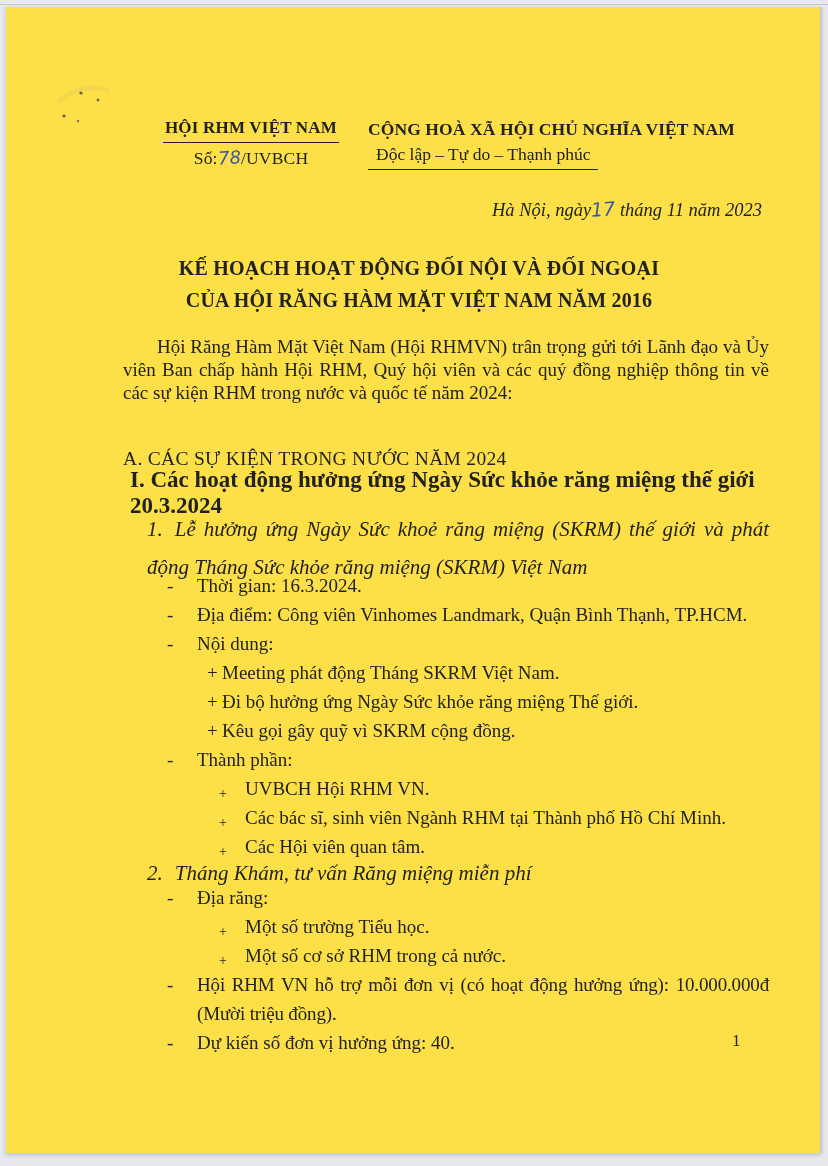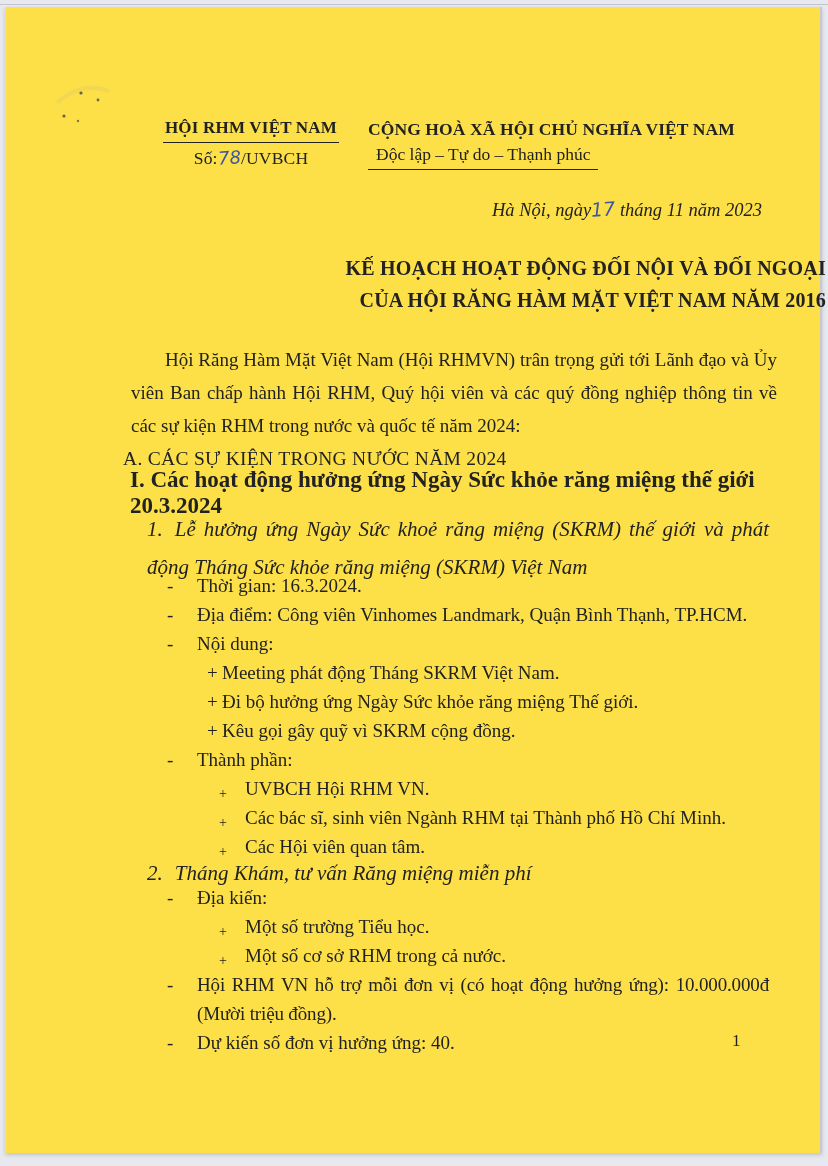--- a/index.html
+++ b/index.html
@@ -27,25 +27,25 @@
   .h-right{position:absolute;left:362px;top:110px;width:408px;text-align:left;}
   .motto1{font-weight:bold;font-size:17.5px;line-height:24px;letter-spacing:.1px;}
   .motto2{font-size:17.5px;margin-top:3px;display:inline-block;
           border-bottom:1.4px solid #222;padding:0 8px 4px 8px;}
   .hand{color:#3c57a8;font-style:italic;font-family:"DejaVu Sans",sans-serif;
         display:inline-block;transform:rotate(-4deg);font-size:18px;}
   .date-line{position:absolute;top:191px;left:0;right:58px;text-align:right;
              font-style:italic;font-size:18.5px;}
   .date-line .hand{font-size:19px;}
   
-  .title{position:absolute;top:245px;left:0;width:100%;text-align:right;
+  .title{position:absolute;top:245px;left:0;width:100%;text-align:center;
          font-weight:bold;font-size:20px;line-height:32px;transform:translateX(6px);letter-spacing:.2px;}
   
   .content{position:absolute;left:117px;top:0;width:646px;}
-  .intro{position:absolute;top:328px;margin:8px;width:646px;font-size:19px;line-height:33px;
+  .intro{position:absolute;top:328px;margin:0;width:646px;font-size:19px;line-height:23px;
          text-align:justify;text-indent:34px;}
   .sec-a{position:absolute;top:441px;font-size:19.5px;letter-spacing:.3px;}
   .sec-i{position:absolute;top:460px;left:7px;font-weight:bold;font-size:23px;}
   .item{font-style:italic;font-size:21px;line-height:38px;}
   .item .num{margin-right:12px;}
   .item1{position:absolute;top:503px;left:24px;width:622px;text-align:justify;}
   .item2{position:absolute;top:847px;left:24px;}
   .list{position:absolute;width:646px;font-size:19px;}
   .list1{top:564px;}
   .list2{top:876px;}
@@ -108,21 +108,21 @@
         <div class="li plus1"><span class="m">+</span><span class="t">Kêu gọi gây quỹ vì SKRM cộng đồng.</span></div>
         <div class="li dash"><span class="m">-</span><span class="t">Thành phần:</span></div>
         <div class="li plus2"><span class="m">+</span><span class="t">UVBCH Hội RHM VN.</span></div>
         <div class="li plus2"><span class="m">+</span><span class="t">Các bác sĩ, sinh viên Ngành RHM tại Thành phố Hồ Chí Minh.</span></div>
         <div class="li plus2"><span class="m">+</span><span class="t">Các Hội viên quan tâm.</span></div>
       </div>
 
       <div class="item item2"><span class="num">2.</span><span>Tháng Khám, tư vấn Răng miệng miễn phí</span></div>
 
       <div class="list list2">
-        <div class="li dash"><span class="m">-</span><span class="t">Địa kiến:</span></div>
+        <div class="li dash"><span class="m">-</span><span class="t">Địa răng:</span></div>
         <div class="li plus2"><span class="m">+</span><span class="t">Một số trường Tiểu học.</span></div>
         <div class="li plus2"><span class="m">+</span><span class="t">Một số cơ sở RHM trong cả nước.</span></div>
         <div class="li dash tight"><span class="m">-</span><span class="t">Hội RHM VN hỗ trợ mỗi đơn vị (có hoạt động hưởng ứng): 10.000.000đ (Mười triệu đồng).</span></div>
         <div class="li dash"><span class="m">-</span><span class="t">Dự kiến số đơn vị hưởng ứng: 40.</span></div>
       </div>
     </div>
 
     <div class="pagenum">1</div>
   </div>
 </div>

